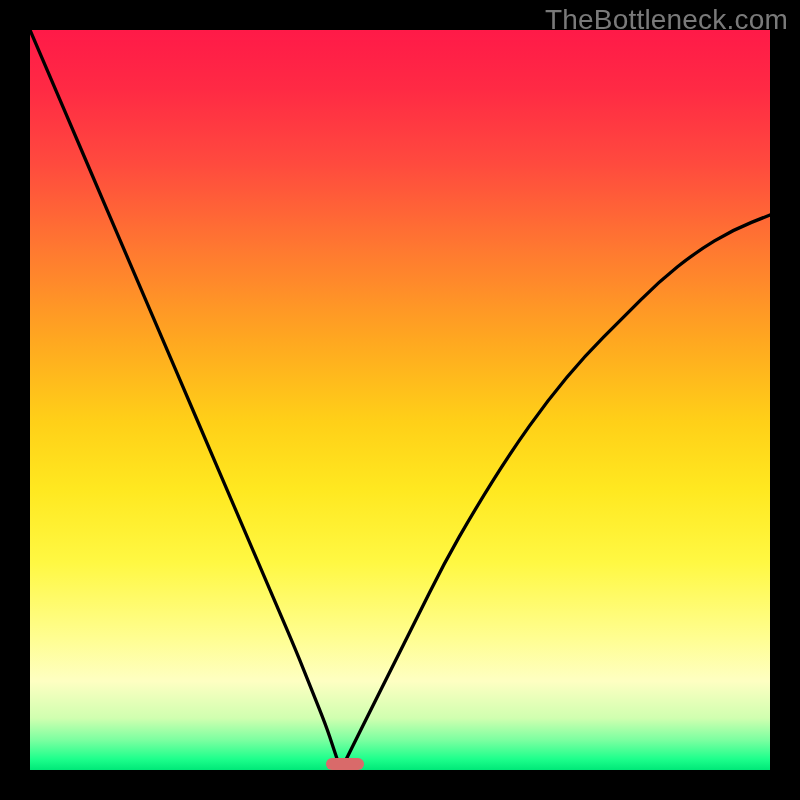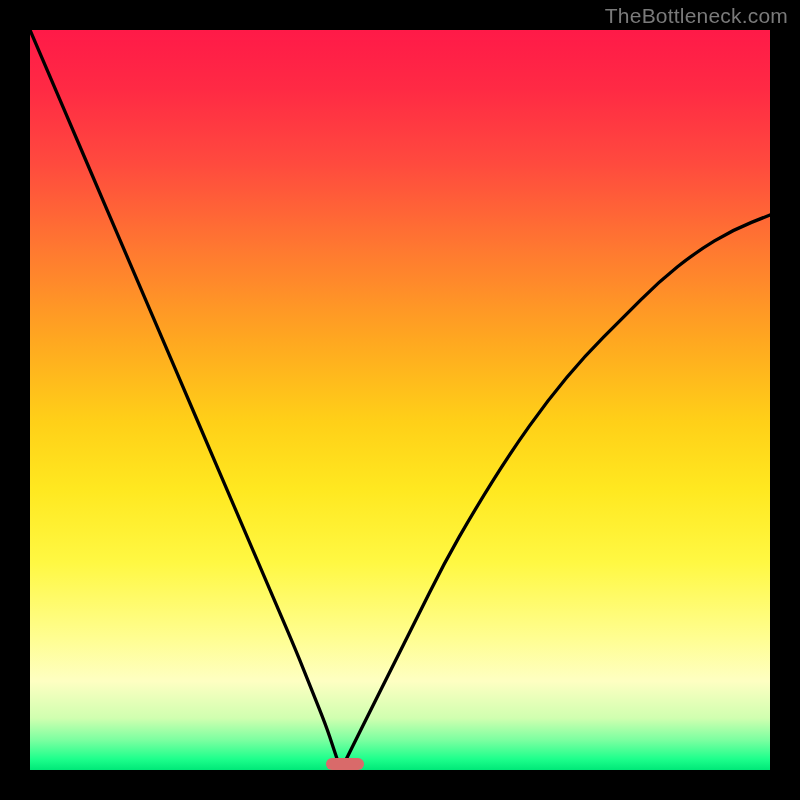--- a/index.html
+++ b/index.html
@@ -49,21 +49,21 @@
       #7affa0 96%,
       #1eff8c 98.5%,
       #00e878 100%
     );
   }
   .watermark {
     position: absolute;
     top: 4px;
     right: 12px;
     color: #7a7a7a;
-    font-size: 21px;
+    font-size: 28px;
     font-weight: 500;
     letter-spacing: 0.2px;
   }
   .svg-layer {
     position: absolute;
     top: 0;
     left: 0;
     width: 100%;
     height: 100%;
   }

